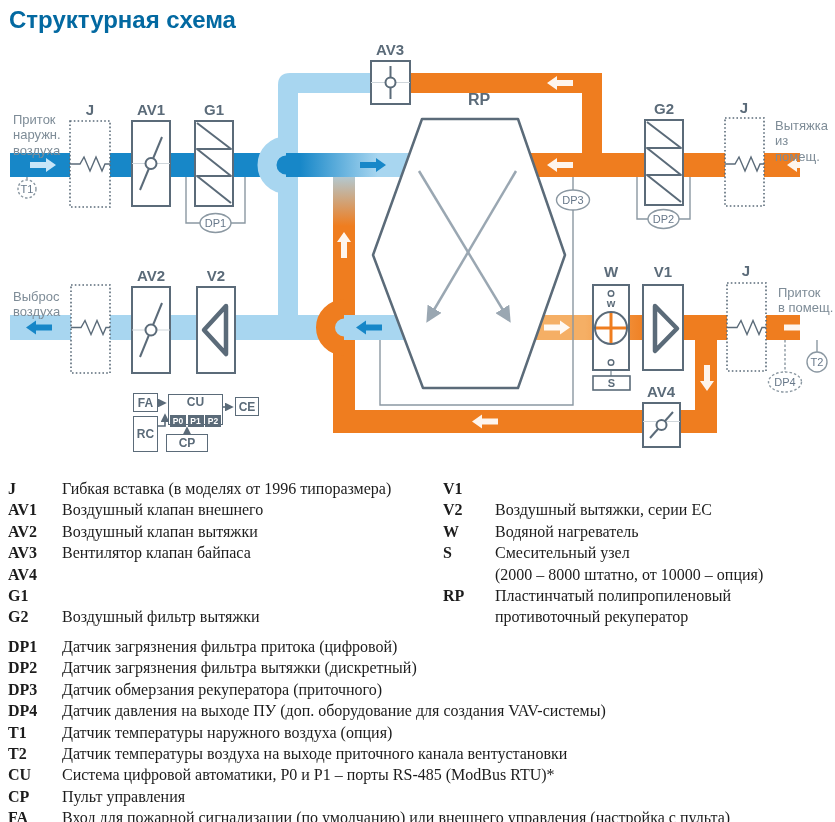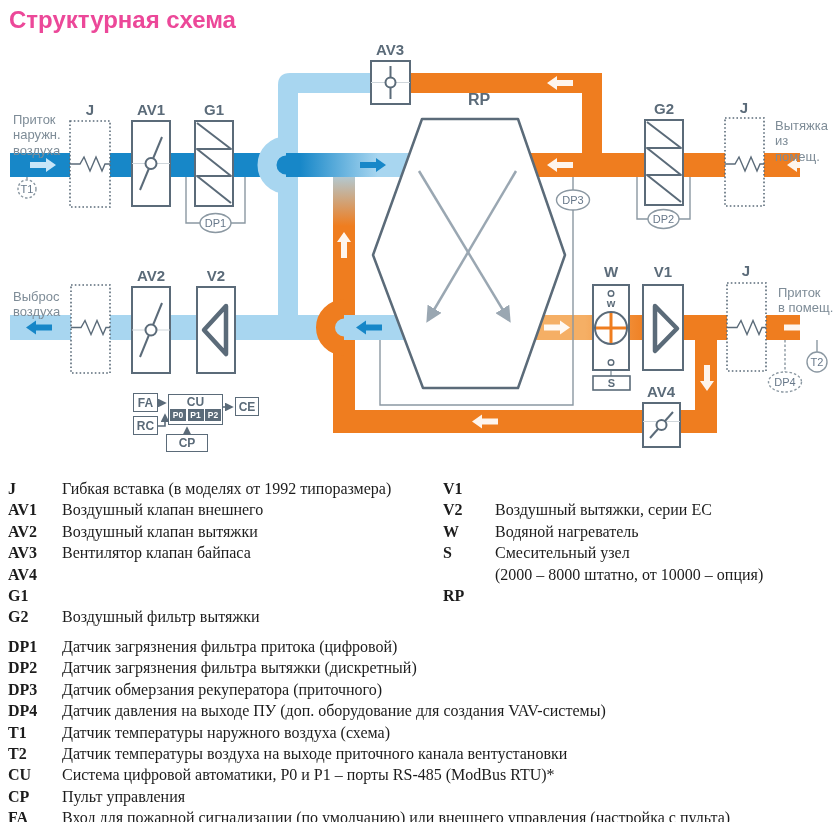--- a/index.html
+++ b/index.html
@@ -1,29 +1,29 @@
 <!DOCTYPE html>
 <html><head>
 <meta charset="utf-8">
 <style>
   html,body{margin:0;padding:0;background:#fff;}
   #screen{position:relative;width:835px;height:822px;background:#fff;overflow:hidden;
           font-family:"Liberation Sans",sans-serif;}
-  #page-title{position:absolute;left:9px;top:6px;font-size:24px;font-weight:bold;color:#ec4899;}
+  #page-title{position:absolute;left:9px;top:6px;font-size:24px;font-weight:bold;color:#0369a1;}
   #diagram-svg{position:absolute;left:0;top:0;}
   .clabel{position:absolute;transform:translateX(-50%);font-weight:bold;font-size:15px;color:#5b6b79;white-space:nowrap;}
   .clabel.big{font-size:16px;}
   .clabel.small{font-size:11px;}
   .slabel{position:absolute;transform:translate(-50%,-50%);font-size:11px;color:#67playing7a86;}
   .slabel{color:#67788a;}
   .flabel{position:absolute;font-size:13px;line-height:1.18;color:#7e8c97;white-space:pre-line;}
   .cu-box{position:absolute;box-sizing:border-box;border:1.6px solid #5b6b79;background:#fff;
           color:#5b6b79;font-weight:bold;font-size:12px;display:flex;align-items:center;justify-content:center;}
   #cu-main{flex-direction:column;justify-content:flex-start;padding-top:1px;}
-  #cu-ports{display:flex;gap:1.5px;margin-top:0px;}
+  #cu-ports{display:flex;gap:1.5px;margin-top:6px;}
   .cu-port{width:16px;height:12px;background:#5b6b79;color:#fff;font-size:8.5px;font-weight:bold;
            display:flex;align-items:center;justify-content:center;}
   .legend{position:absolute;font-family:"Liberation Serif",serif;font-size:16px;color:#1c1c1c;}
   .lrow{display:flex;line-height:21.4px;}
   .lkey{flex:0 0 54px;font-weight:bold;}
   .lkey.narrow{flex:0 0 52px;}
   .ltext{flex:1;white-space:pre-line;}
 </style>
 </head>
 <body>
@@ -260,36 +260,36 @@
 наружн.
 воздуха</div>
   <div class="flabel" style="left:775px;top:118px">Вытяжка
 из помещ.</div>
   <div class="flabel" style="left:13px;top:289px">Выброс
 воздуха</div>
   <div class="flabel" style="left:778px;top:285px">Приток
 в помещ.</div>
 
   <div class="cu-box" style="left:133px;top:393px;width:25px;height:19px">FA</div>
-  <div class="cu-box" style="left:133px;top:416px;width:25px;height:19px">RC</div>
+  <div class="cu-box" style="left:133px;top:416px;width:25px;height:36px">RC</div>
   <div class="cu-box" id="cu-main" style="left:168px;top:394px;width:55px;height:31px">
     <span style="line-height:13px">CU</span>
     <span id="cu-ports">
       <span class="cu-port">P0</span>
       <span class="cu-port">P1</span>
       <span class="cu-port">P2</span>
     </span>
   </div>
   <div class="cu-box" style="left:235px;top:397px;width:24px;height:19px">CE</div>
   <div class="cu-box" style="left:166px;top:434px;width:42px;height:18px">CP</div>
 
   <div class="legend" style="left:8px;top:478px;width:432px">
     <div class="lrow">
         <span class="lkey">J</span>
-        <span class="ltext">Гибкая вставка (в моделях от 1992 типоразмера)</span>
+        <span class="ltext">Гибкая вставка (в моделях от 1996 типоразмера)</span>
       </div>
     <div class="lrow">
         <span class="lkey">AV1</span>
         <span class="ltext">Воздушный клапан внешнего</span>
       </div>
     <div class="lrow">
         <span class="lkey">AV2</span>
         <span class="ltext">Воздушный клапан вытяжки</span>
       </div>
     <div class="lrow">
@@ -320,20 +320,22 @@
         <span class="lkey narrow">W</span>
         <span class="ltext">Водяной нагреватель</span>
       </div>
     <div class="lrow">
         <span class="lkey narrow">S</span>
         <span class="ltext">Смесительный узел
 (2000 – 8000 штатно, от 10000 – опция)</span>
       </div>
     <div class="lrow">
         <span class="lkey narrow">RP</span>
+        <span class="ltext">Пластинчатый полипропиленовый
+противоточный рекуператор</span>
       </div>
   </div>
 
   <div class="legend" style="left:8px;top:636px;width:827px">
     <div class="lrow">
         <span class="lkey">DP1</span>
         <span class="ltext">Датчик загрязнения фильтра притока (цифровой)</span>
       </div>
     <div class="lrow">
         <span class="lkey">DP2</span>
@@ -342,21 +344,21 @@
     <div class="lrow">
         <span class="lkey">DP3</span>
         <span class="ltext">Датчик обмерзания рекуператора (приточного)</span>
       </div>
     <div class="lrow">
         <span class="lkey">DP4</span>
         <span class="ltext">Датчик давления на выходе ПУ (доп. оборудование для создания VAV-системы)</span>
       </div>
     <div class="lrow">
         <span class="lkey">T1</span>
-        <span class="ltext">Датчик температуры наружного воздуха (схема)</span>
+        <span class="ltext">Датчик температуры наружного воздуха (опция)</span>
       </div>
     <div class="lrow">
         <span class="lkey">T2</span>
         <span class="ltext">Датчик температуры воздуха на выходе приточного канала вентустановки</span>
       </div>
     <div class="lrow">
         <span class="lkey">CU</span>
         <span class="ltext">Система цифровой автоматики, P0 и P1 – порты RS-485 (ModBus RTU)*</span>
       </div>
     <div class="lrow">

